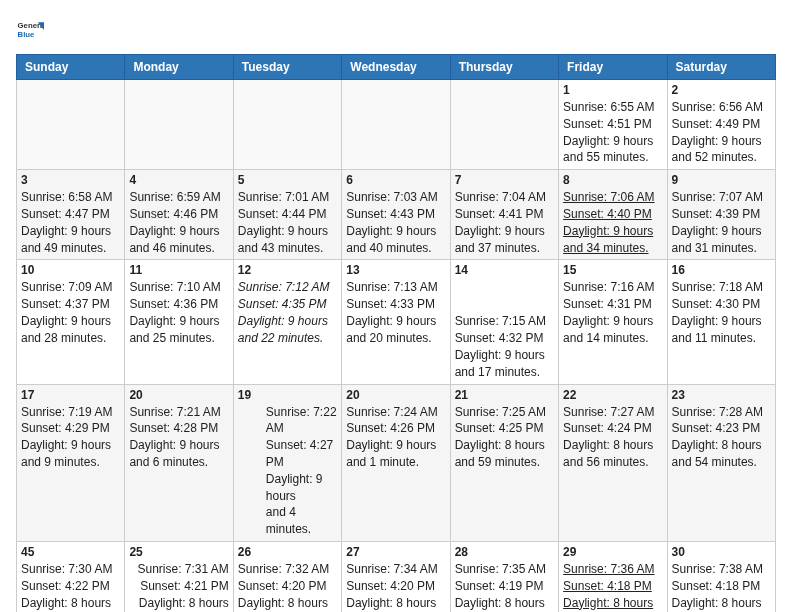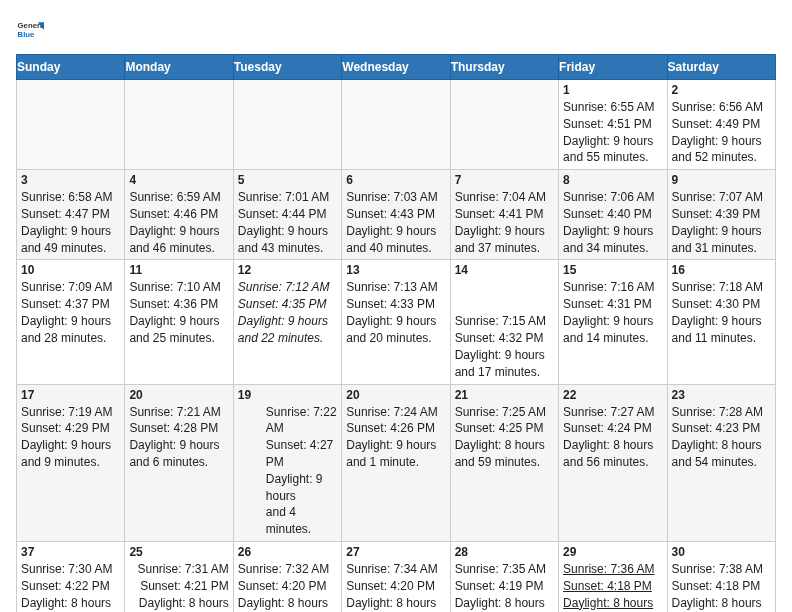--- a/index.html
+++ b/index.html
@@ -49,21 +49,21 @@
     .calendar {
       width: 100%;
       border-collapse: collapse;
       border: 1px solid #ccc;
     }
     .calendar th {
       background: #2e75b6;
       color: #fff;
       font-size: 12px;
       font-weight: bold;
-      padding: 5px 0;
+      padding: 5px 8px;
       text-align: left;
       border: 1px solid #2060a0;
     }
     .calendar td {
       vertical-align: top;
       border: 1px solid #ccc;
       padding: 3px 4px;
       width: 107px;
       min-height: 80px;
       font-size: 10px;
@@ -176,21 +176,21 @@
         </td>
         <td>
           <span class="day-num">7</span>
           <div class="day-info" style="white-space: pre-line;">Sunrise: 7:04 AM
 Sunset: 4:41 PM
 Daylight: 9 hours
 and 37 minutes.</div>
         </td>
         <td>
           <span class="day-num">8</span>
-          <div class="day-info" style="white-space: pre-line;">Sunrise: 7:06 AM
+          <div class="day-info" style="white-space: pre-line; text-decoration: underline;">Sunrise: 7:06 AM
 Sunset: 4:40 PM
 Daylight: 9 hours
 and 34 minutes.</div>
         </td>
         <td>
           <span class="day-num">9</span>
           <div class="day-info" style="white-space: pre-line;">Sunrise: 7:07 AM
 Sunset: 4:39 PM
 Daylight: 9 hours
 and 31 minutes.</div>
@@ -293,21 +293,21 @@
         <td>
           <span class="day-num">23</span>
           <div class="day-info" style="white-space: pre-line;">Sunrise: 7:28 AM
 Sunset: 4:23 PM
 Daylight: 8 hours
 and 54 minutes.</div>
         </td>
       </tr>
       <tr>
         <td>
-          <span class="day-num">37</span>
+          <span class="day-num">45</span>
           <div class="day-info" style="white-space: pre-line;">Sunrise: 7:30 AM
 Sunset: 4:22 PM
 Daylight: 8 hours
 and 52 minutes.</div>
         </td>
         <td>
           <span class="day-num">25</span>
           <div class="day-info" style="white-space: pre-line; text-align: right;">Sunrise: 7:31 AM
 Sunset: 4:21 PM
 Daylight: 8 hours

